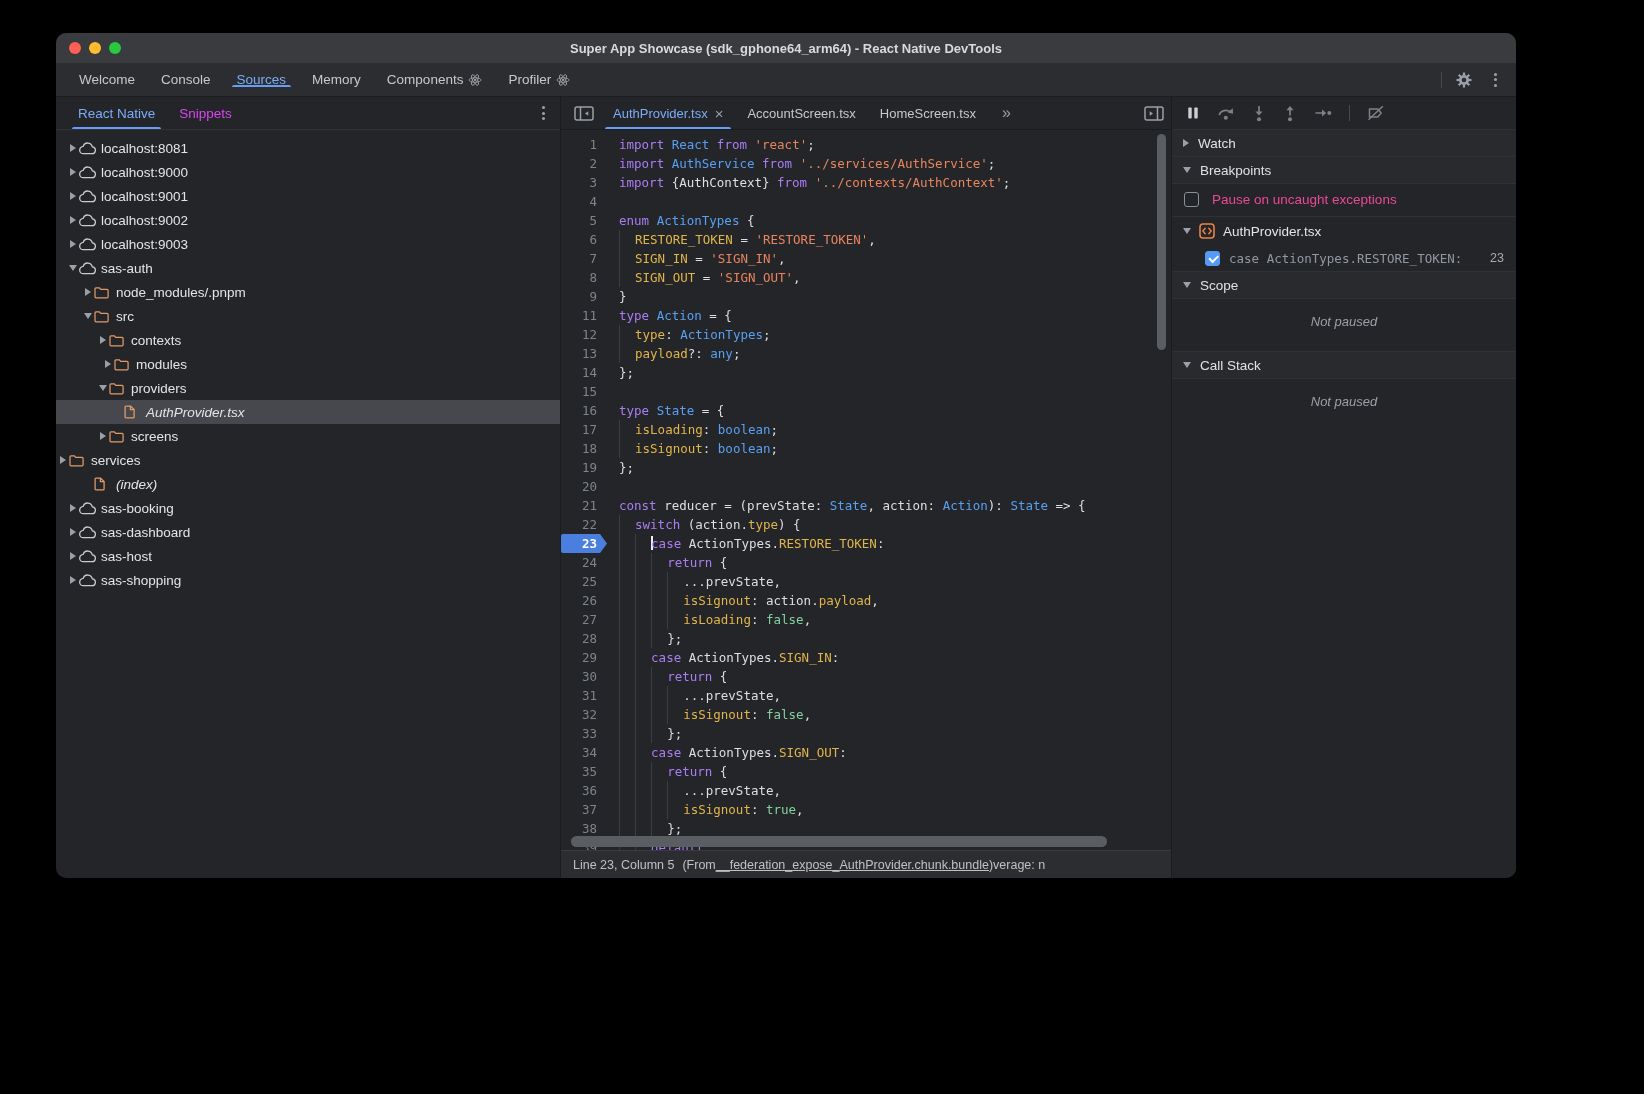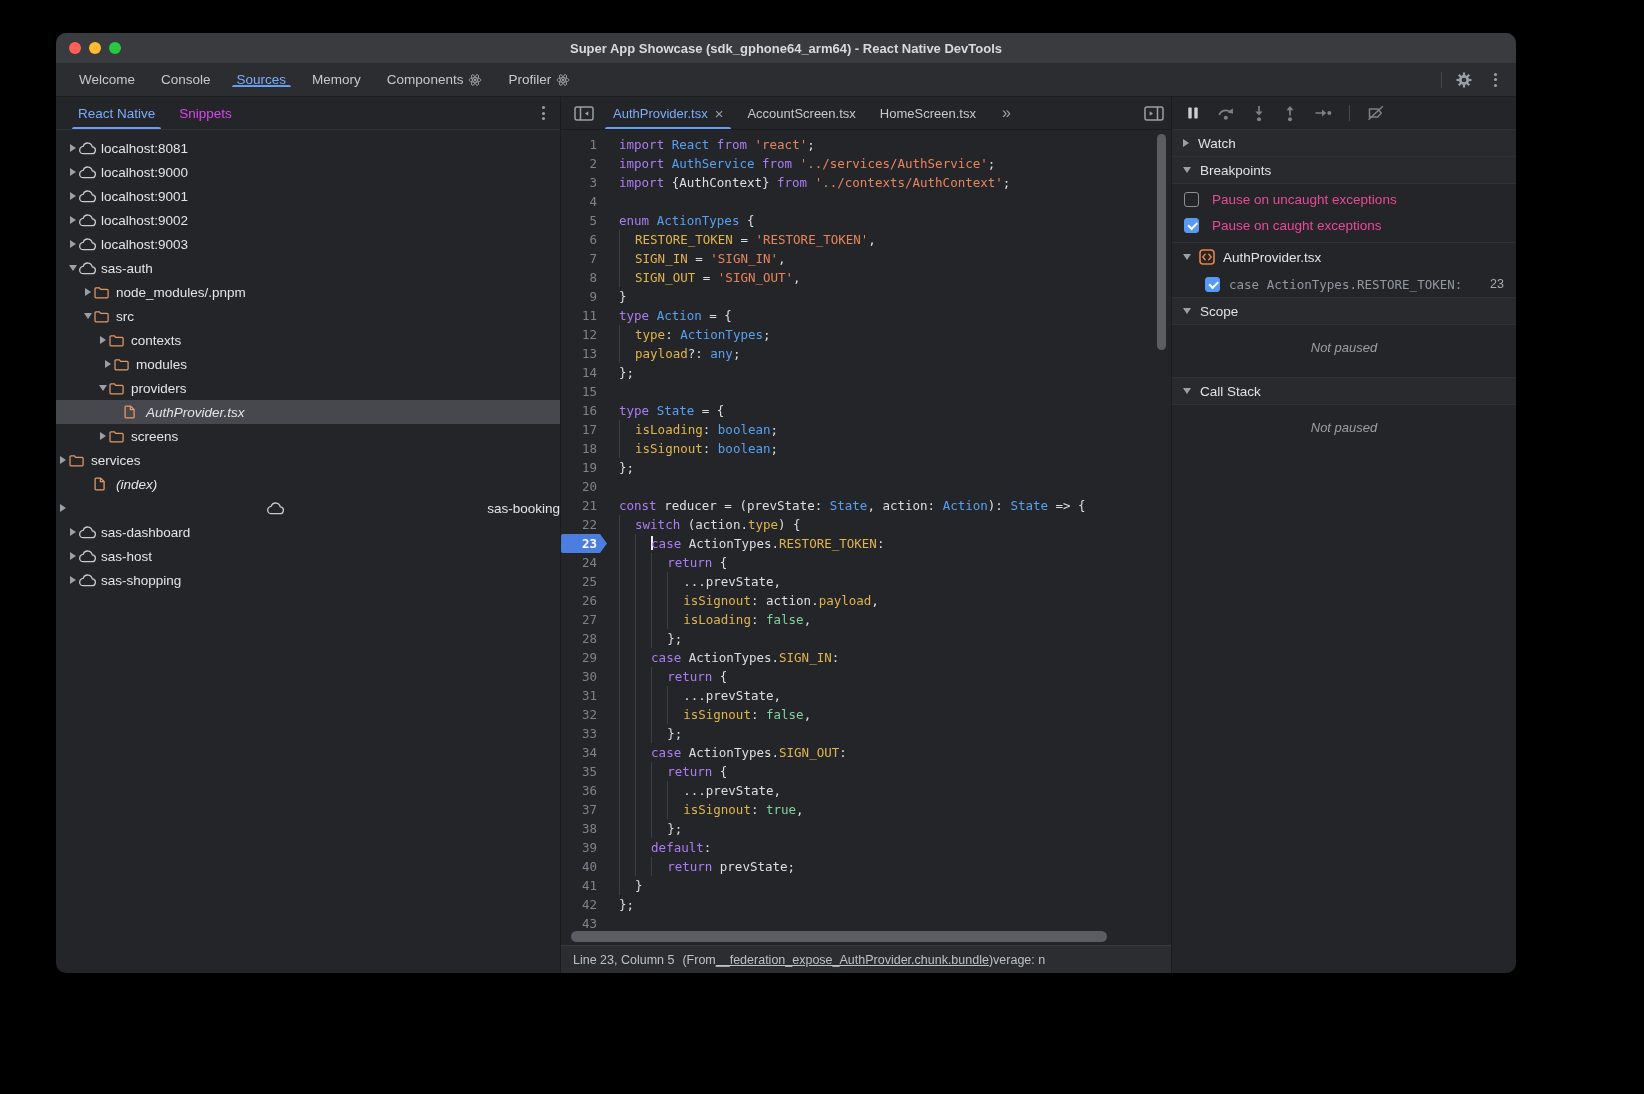--- a/index.html
+++ b/index.html
@@ -1,17 +1,17 @@
 <!DOCTYPE html>
 <html><head>
 <meta charset="utf-8">
 <style>
   html,body{margin:0;padding:0;background:#000;width:1644px;height:1094px;font-family:"Liberation Sans",sans-serif;-webkit-font-smoothing:antialiased;}
   .canvas{position:relative;width:1644px;height:1094px;background:#000;overflow:hidden;}
-  .window{position:absolute;left:56px;top:33px;width:1460px;height:940px;background:#242528;border-radius:10px;overflow:hidden;display:flex;flex-direction:column;box-shadow:0 25px 70px rgba(0,0,0,.7);}
+  .window{position:absolute;left:56px;top:33px;width:1460px;height:845px;background:#242528;border-radius:10px;overflow:hidden;display:flex;flex-direction:column;box-shadow:0 25px 70px rgba(0,0,0,.7);}
 
   
   .titlebar{height:30px;background:#3a3b3e;display:flex;align-items:center;position:relative;flex:0 0 auto;}
   .tl-group{display:flex;gap:8px;margin-left:13px;}
   .tl{width:12px;height:12px;border-radius:50%;}
   .title{position:absolute;left:0;right:0;text-align:center;font-size:13px;font-weight:bold;color:#d8dadd;pointer-events:none;}
 
   
   .maintabs{height:33px;background:#2b2d30;border-bottom:1px solid #1d1e20;display:flex;align-items:stretch;padding-left:10px;flex:0 0 auto;}
   .mtab{display:flex;align-items:center;gap:5px;padding:0 13px;font-size:13.5px;color:#c6c9cc;position:relative;cursor:default;}
@@ -338,21 +338,21 @@
             <div class="trow" style="padding-left: 25px;">
               <span class="texp"></span>
               <span class="ticon">
                 <svg width="11" height="14" viewBox="0 0 12 15">
                   <path d="M1.2 2c0-.6.4-1 1-1h5L11 4.9v8c0 .6-.4 1-1 1H2.2c-.6 0-1-.4-1-1z" fill="none" stroke="#e09a68" stroke-width="1.4"></path>
                   <path d="M7 1v4h4" fill="none" stroke="#e09a68" stroke-width="1.4"></path>
                 </svg>
               </span>
               <span class="tlabel it">(index)</span>
             </div>
-            <div class="trow" style=" justify-content: space-between;">
+            <div class="trow" style="padding-left: 10px;">
               <span class="texp">
                 <span class="tri r"></span>
               </span>
               <span class="ticon">
                 <svg width="17" height="13" viewBox="0 0 20 15">
                   <path d="M5.3 13.6a4.3 4.3 0 0 1-.4-8.6A5.5 5.5 0 0 1 15.6 5.6a4 4 0 0 1-.7 8z" fill="none" stroke="#c9cbce" stroke-width="1.5" stroke-linejoin="round"></path>
                 </svg>
               </span>
               <span class="tlabel">sas-booking</span>
             </div>
@@ -658,24 +658,20 @@
 
         <div class="sec-h">
           <span class="tri d"></span>
           <span>Breakpoints</span>
         </div>
         <div class="bp-toggles" id="bpToggles">
             <div class="bp-row">
               <span class="cb"></span>
               <span>Pause on uncaught exceptions</span>
             </div>
-            <div class="bp-row">
-              <span class="cb on"></span>
-              <span>Pause on caught exceptions</span>
-            </div>
           </div>
         <div id="bpFiles">
             <div class="bp-file">
               <span class="tri d"></span>
               <span style="display: flex;">
                 <svg width="16" height="16" viewBox="0 0 16 16">
                   <rect x="1" y="1" width="14" height="14" rx="3" fill="none" stroke="#e8824a" stroke-width="1.6"></rect>
                   <path d="M6.2 5.2L3.8 8l2.4 2.8M9.8 5.2L12.2 8l-2.4 2.8" fill="none" stroke="#e8824a" stroke-width="1.4" stroke-linecap="round"></path>
                 </svg>
               </span>

